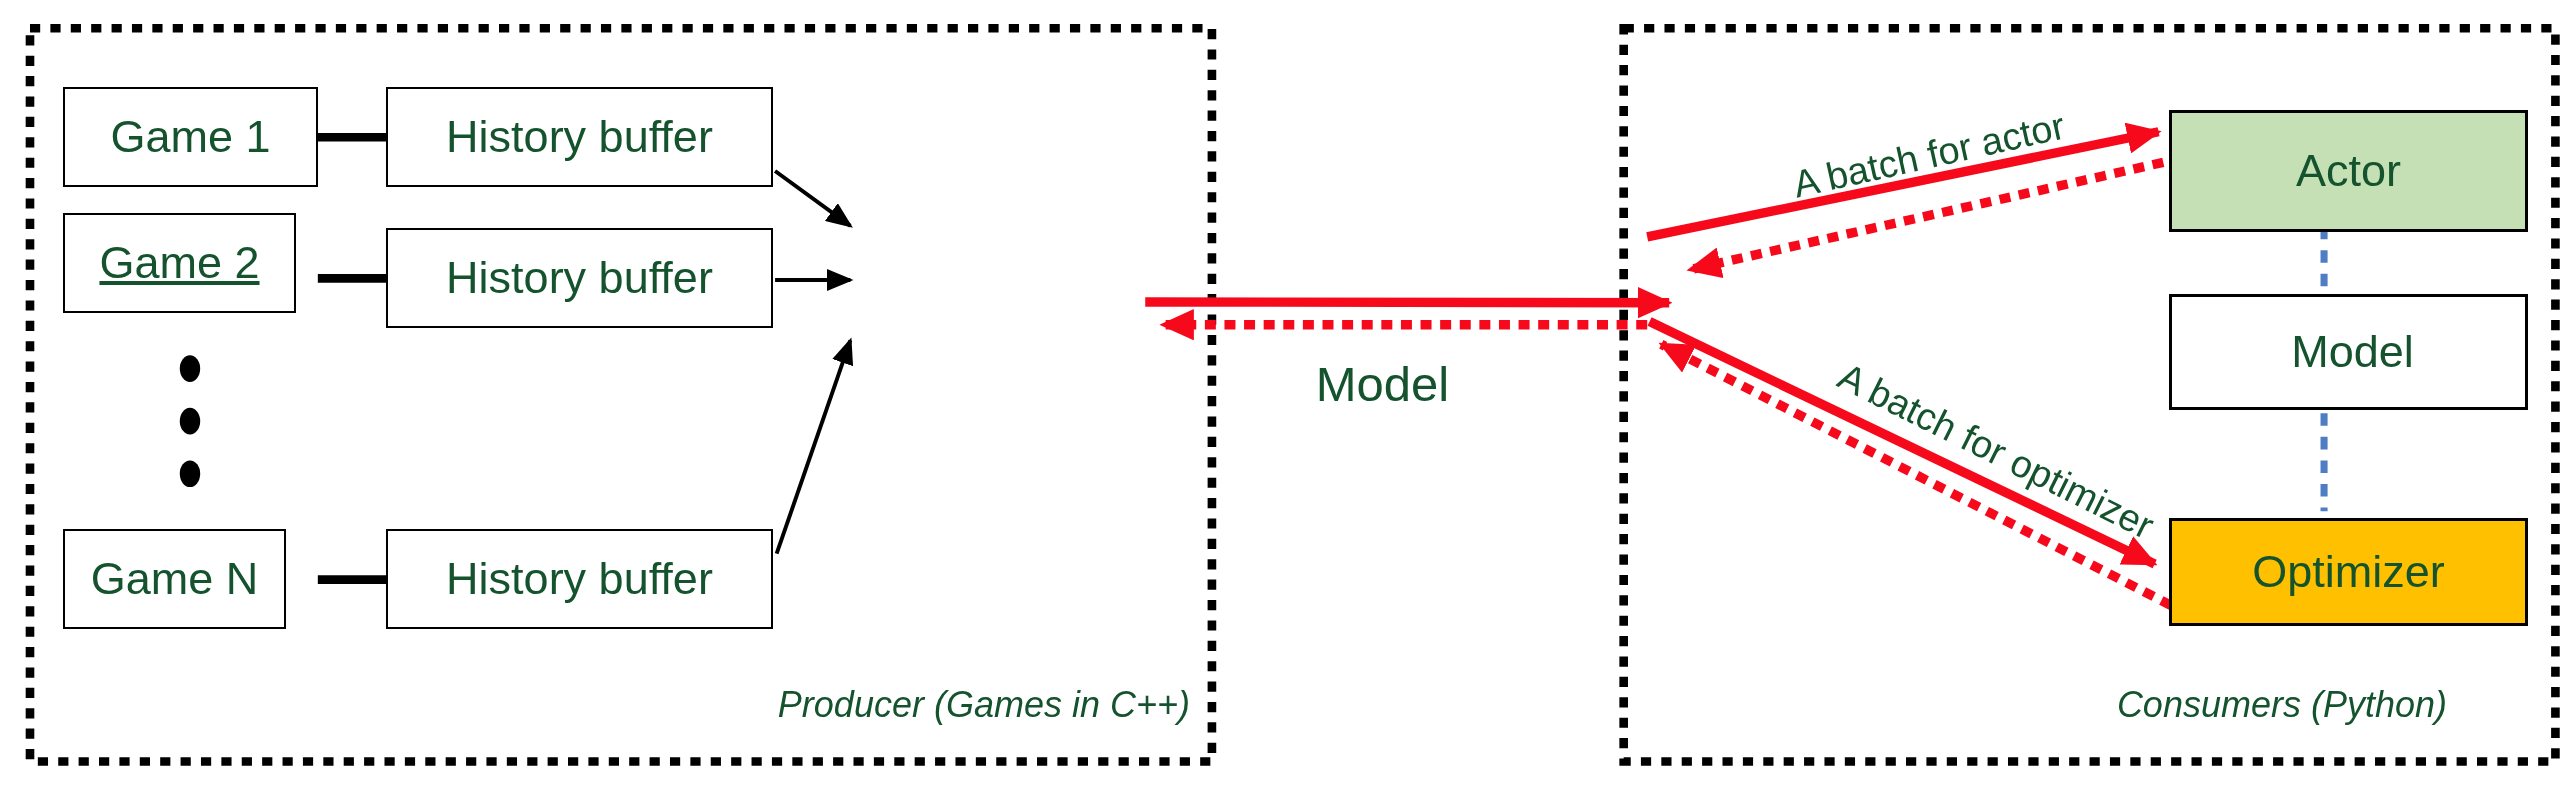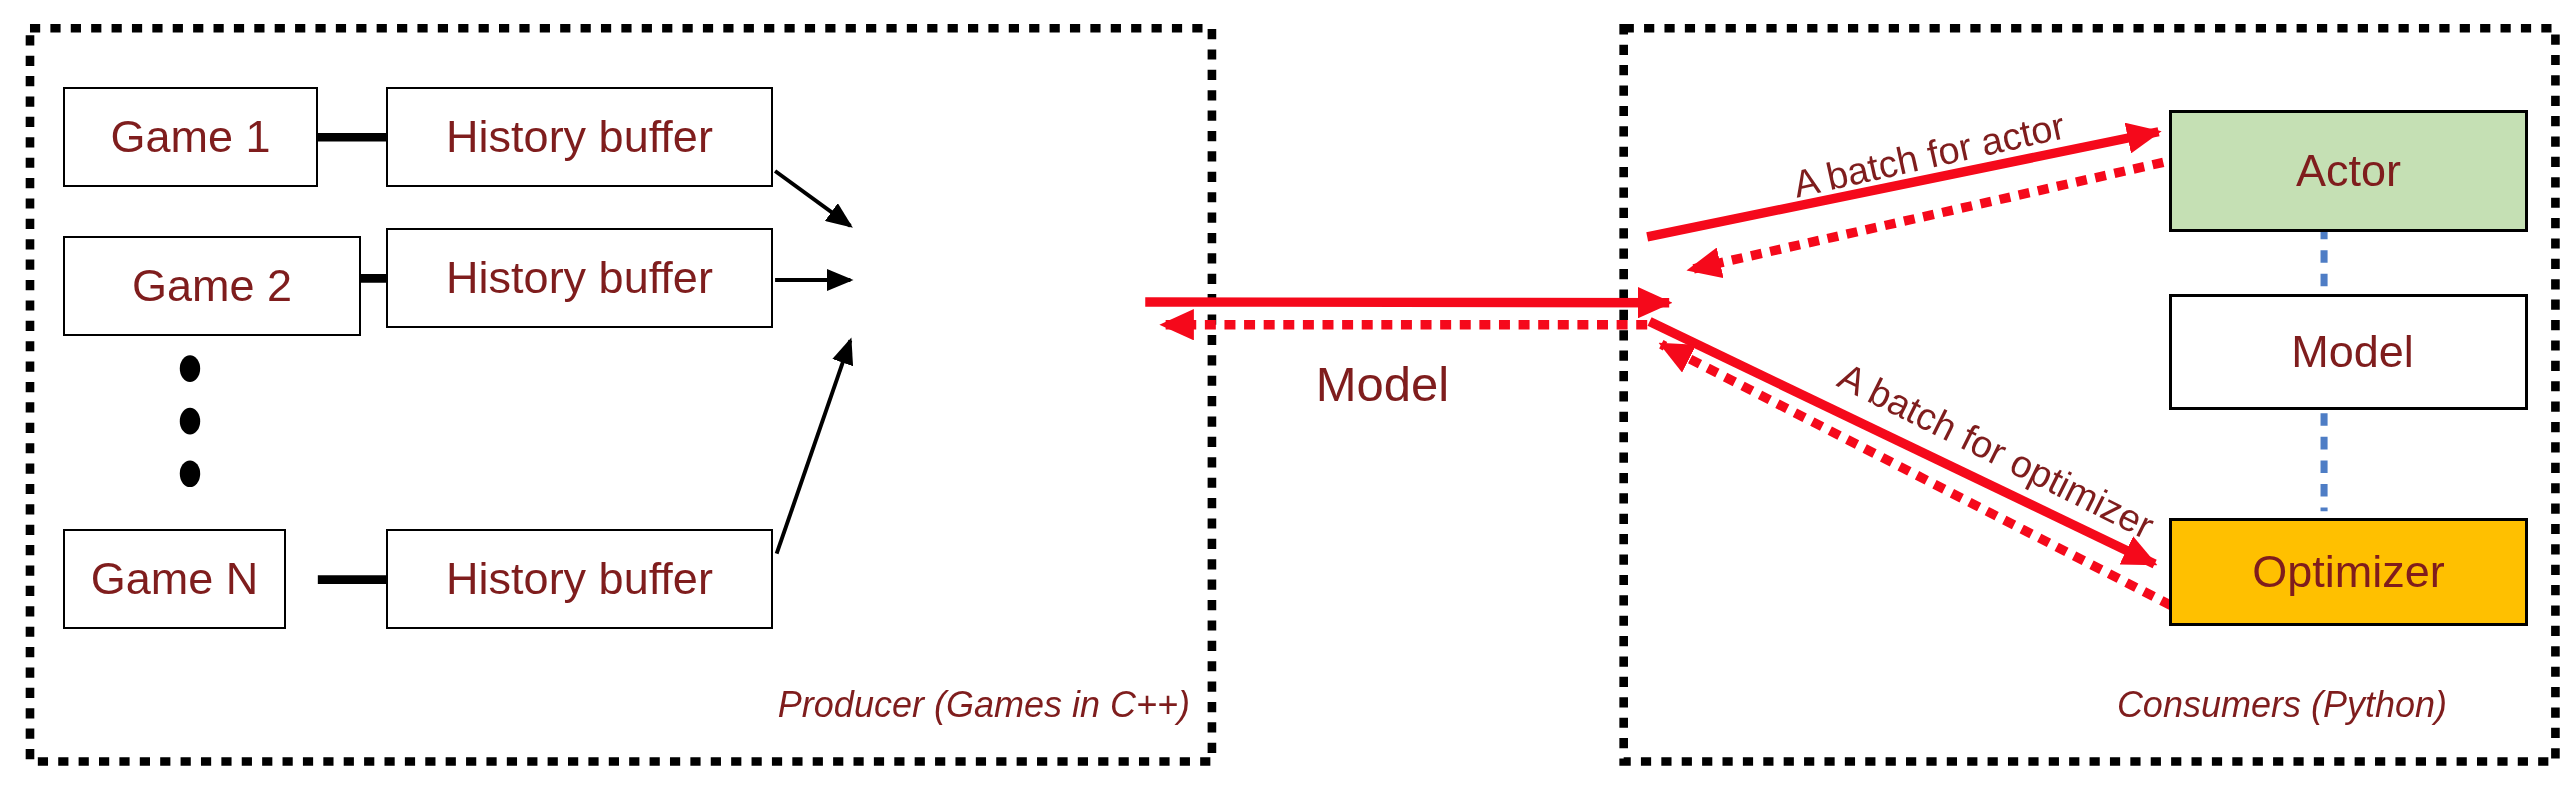--- a/index.html
+++ b/index.html
@@ -1,20 +1,20 @@
 <!DOCTYPE html>
 <html style="--red: #f5091b; --daemon-blue: #8faadc; --actor-green: #c5e0b4; --optimizer-gold: #ffc000; --linkblue: #4e7dc5;font-size:12.6px"><head>
 <meta charset="utf-8">
 <style>
   html,body{margin:0;padding:0;background:#ffffff;}
   #stage{
     position:relative;
     width:2576px;height:789px;
     font-family:"Liberation Sans", sans-serif;
-    color:#7f1d1d;
+    color:#14532d;
     overflow:hidden;
     background:#fff;
   }
   #wires{position:absolute;left:0;top:0;width:2576px;height:789px;}
   .box{
     position:absolute;
     display:flex;align-items:center;justify-content:center;
     text-align:center;
     background:#fff;
     border:2.4px solid #000;
@@ -69,21 +69,21 @@
     <line x1="2103" y1="410" x2="2747" y2="719" stroke="var(--red)" stroke-width="12" marker-end="url(#redhead)"></line>
 
     <line x1="2100" y1="414" x2="1482" y2="414" stroke="var(--red)" stroke-width="12" stroke-dasharray="14 11" marker-end="url(#redhead)"></line>
     <line x1="2758" y1="207" x2="2154" y2="344" stroke="var(--red)" stroke-width="12" stroke-dasharray="14 11" marker-end="url(#redhead)"></line>
     <line x1="2768" y1="772" x2="2118" y2="439" stroke="var(--red)" stroke-width="12" stroke-dasharray="14 11" marker-end="url(#redhead)"></line>
   </svg>
 
   <div class="box" style="left:63px;top:87px;width:255px;height:100px;">Game 1</div>
   <div class="box" style="left:386px;top:87px;width:387px;height:100px;">History buffer</div>
 
-  <div class="box" style="left:63px;top:236px;width:298px;height:100px;">Game 2</div>
+  <div class="box" style="left:63px;top:213px;width:233px;height:100px;text-decoration:underline;">Game 2</div>
   <div class="box" style="left:386px;top:228px;width:387px;height:100px;">History buffer</div>
 
   <div class="box" style="left:63px;top:529px;width:223px;height:100px;">Game N</div>
   <div class="box" style="left:386px;top:529px;width:387px;height:100px;">History buffer</div>
 
 
   <div class="flowlabel" style="left:1279px;top:143px;">
   </div>
   <div class="flowlabel" style="left:1298px;top:355px;width:169px;text-align:center;">Model</div>
 

